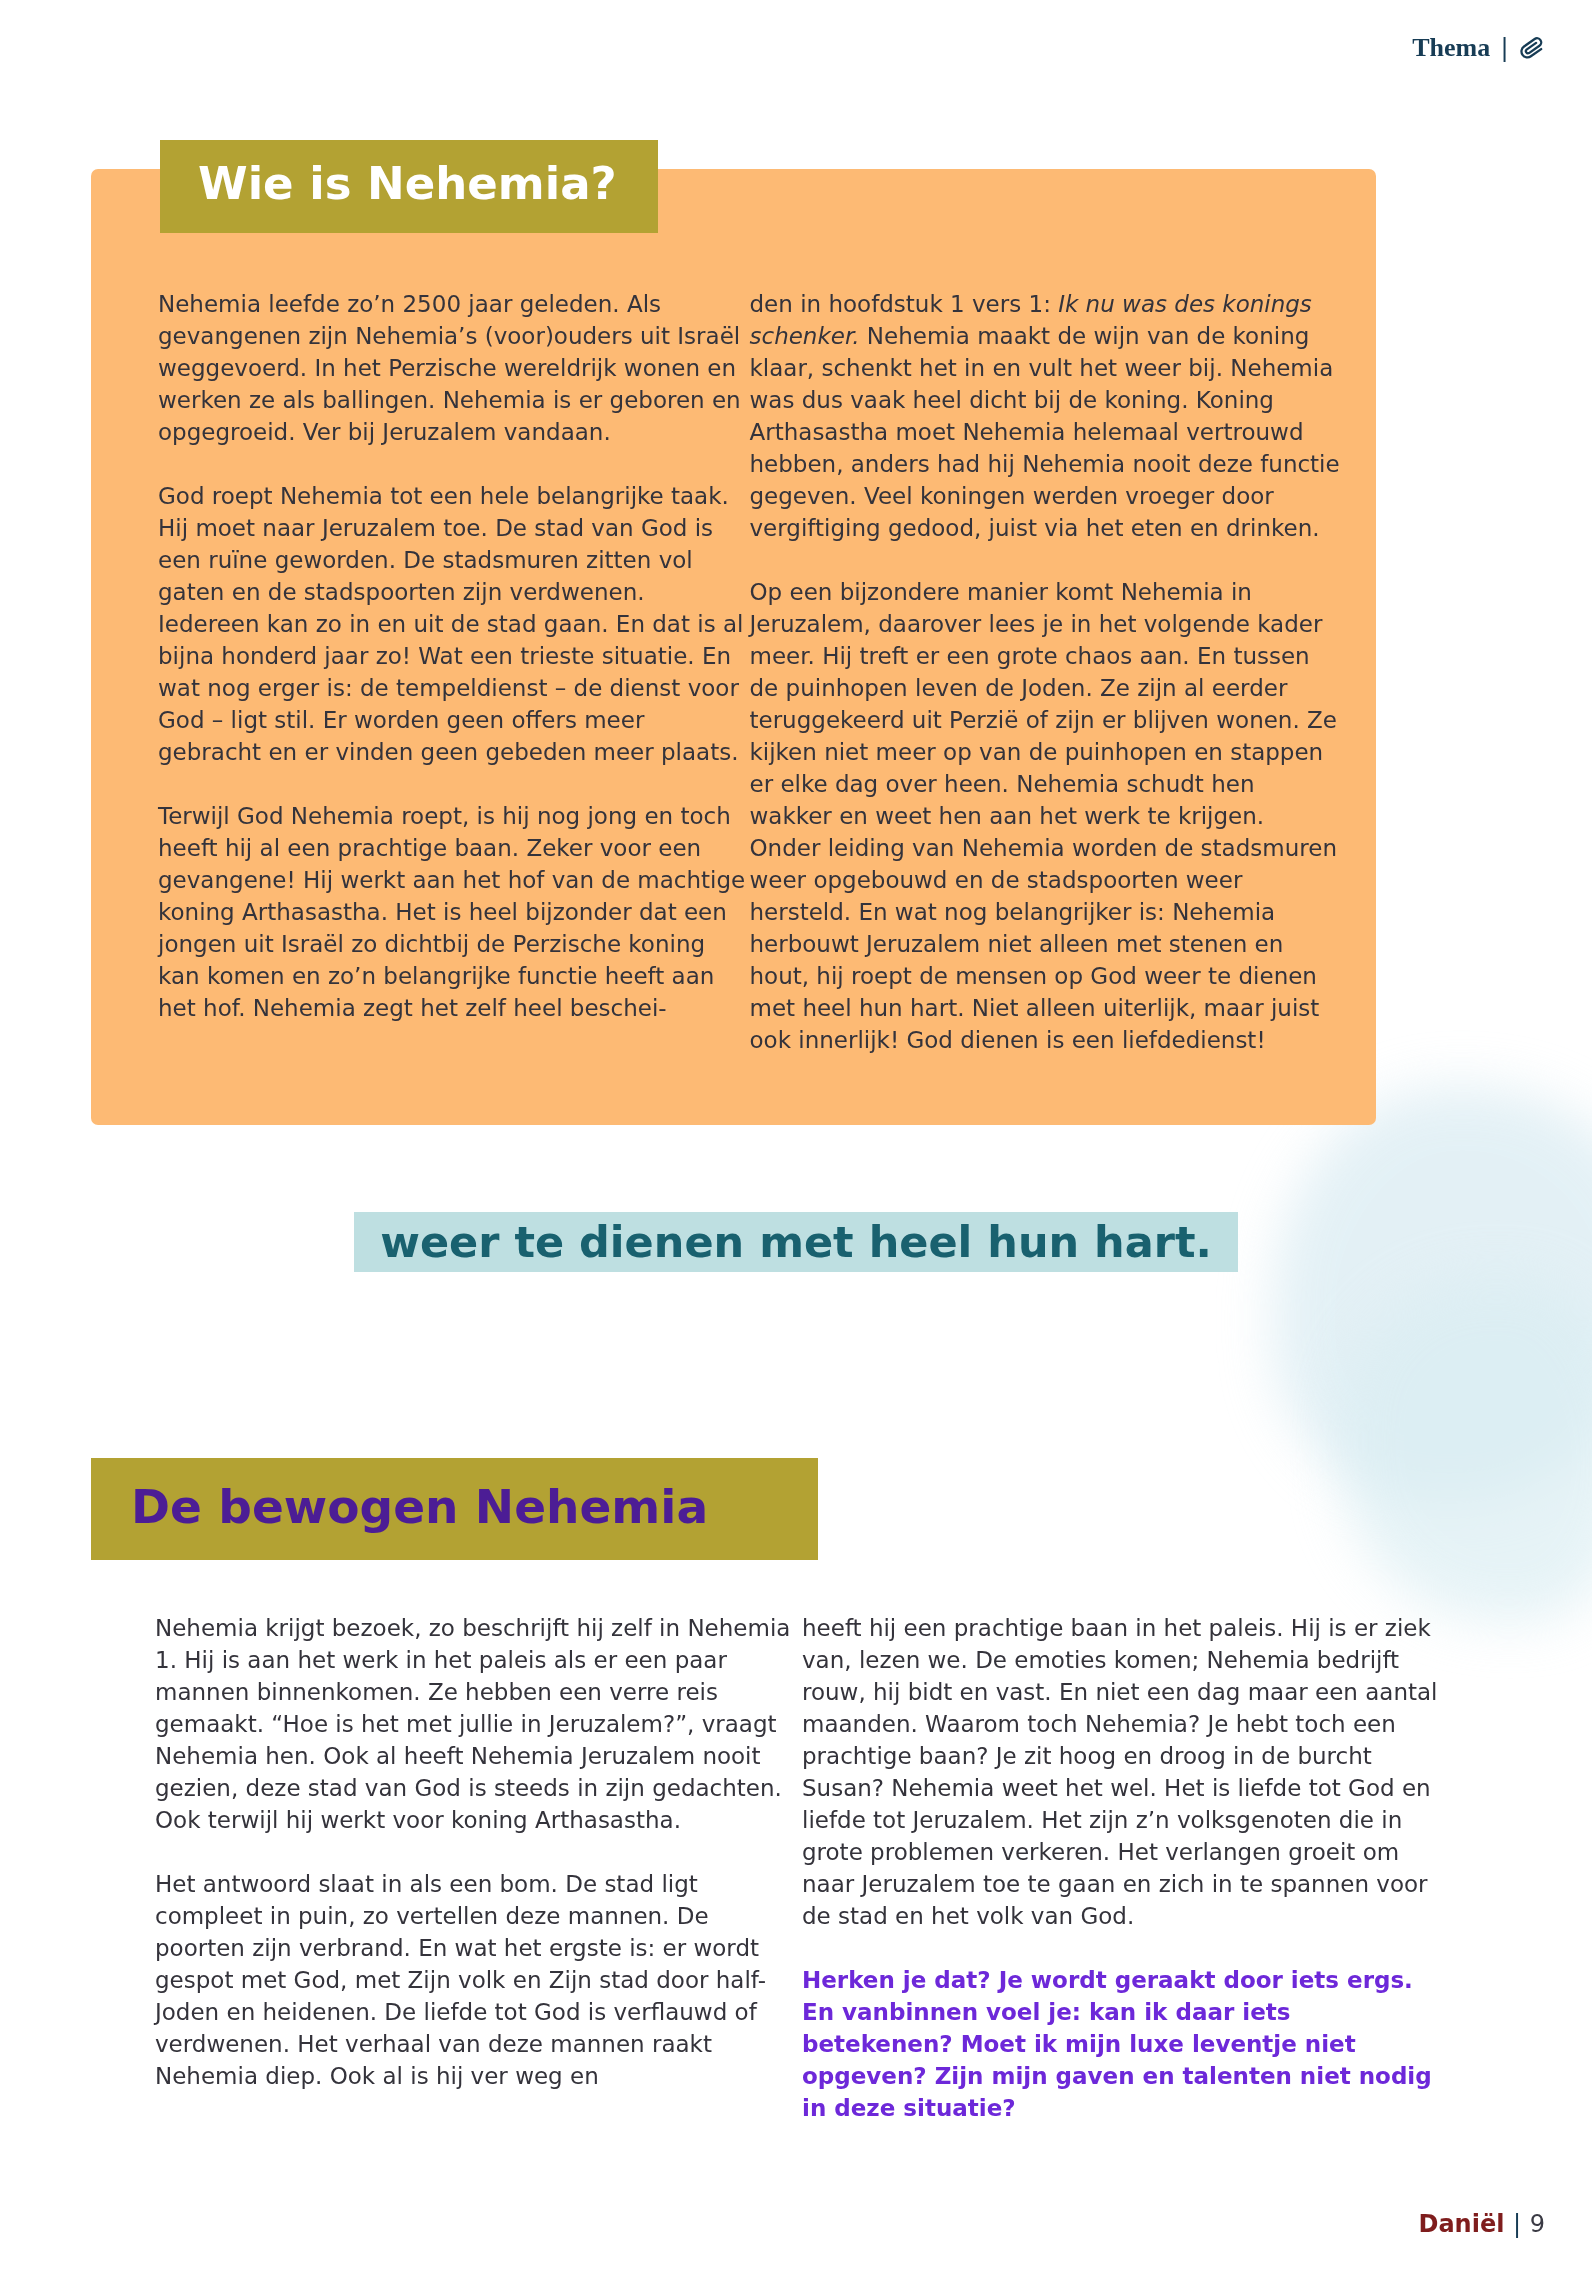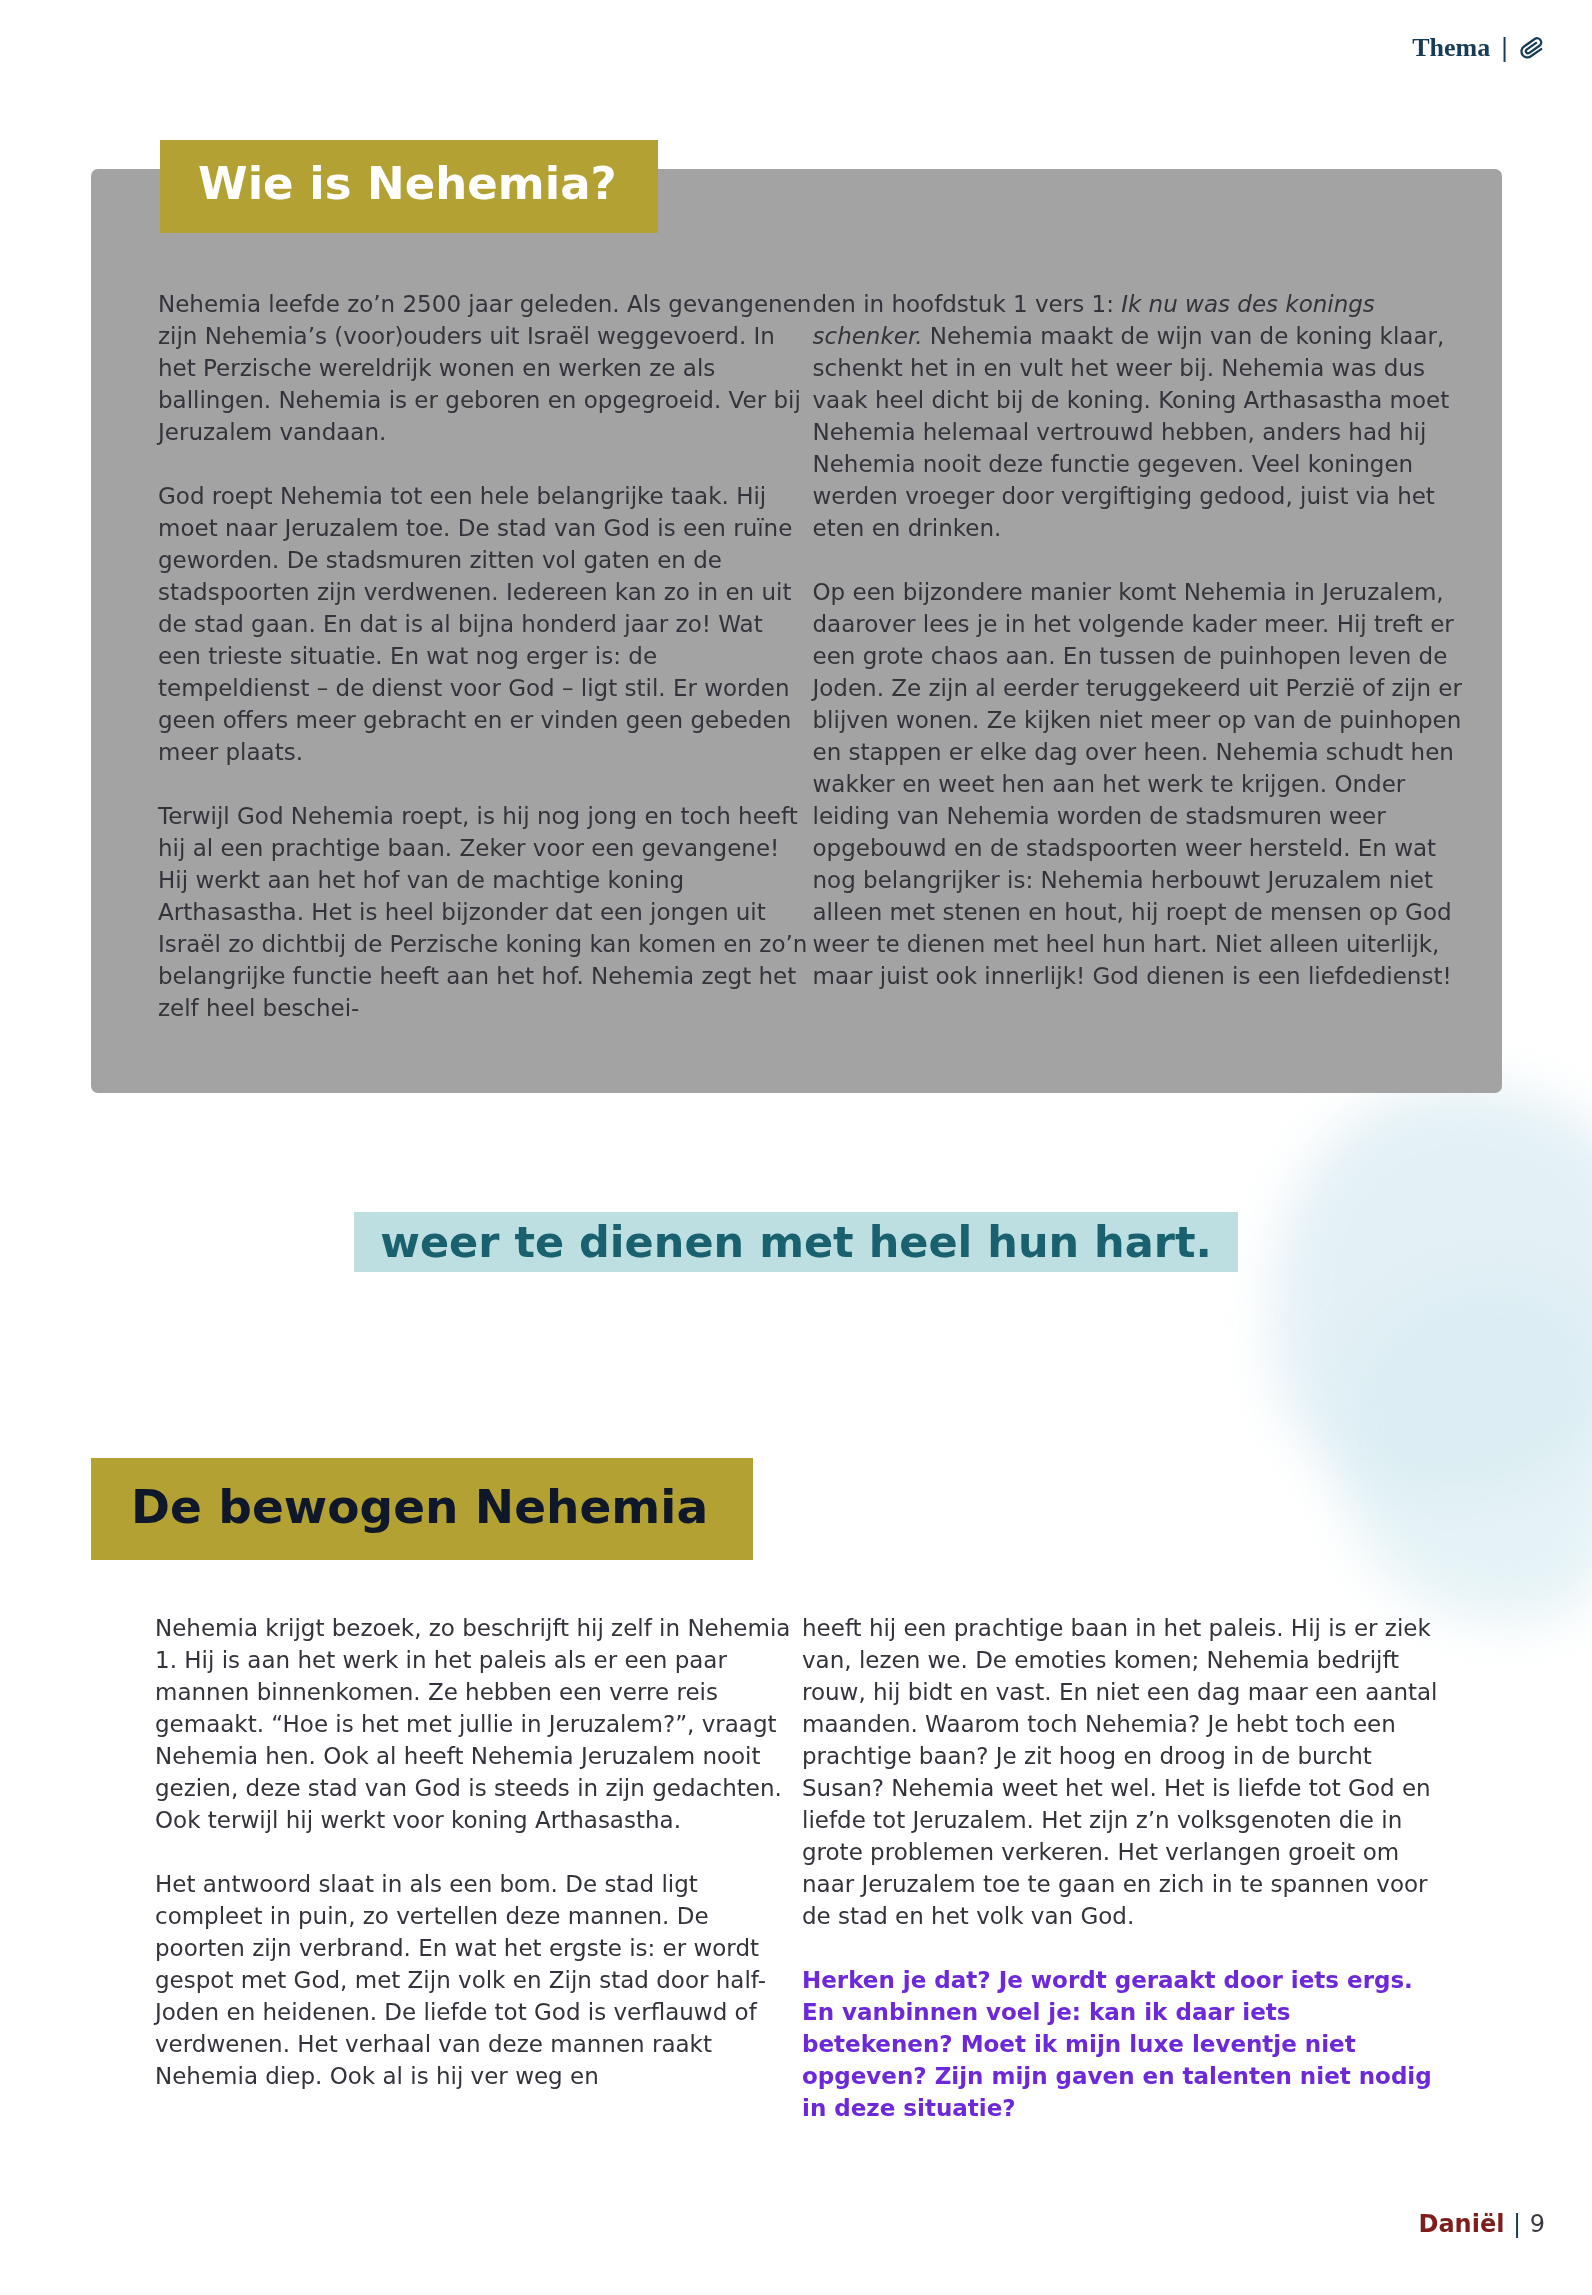--- a/index.html
+++ b/index.html
@@ -22,22 +22,22 @@
            border-radius: 55% 45% 40% 60% / 45% 60% 50% 50%; }
 
   
   .top-header { position: absolute; top: 33px; right: 47px; display: flex; align-items: center; gap: 10.4px; z-index: 2; }
   .thema-label { font-family: Liberation Serif, serif; font-weight: bold; font-size: 26px; color: #173c55; }
   .header-sep { font-size: 24px; color: #173c55; }
   .clip-icon svg { display: block; transform: rotate(10deg); }
 
   
   .feature-box {
-    position: absolute; left: 91px; top: 169px; width: 1411px;
-    background: #a3a3a3; border-radius: 7px;
+    position: absolute; left: 91px; top: 169px; width: 1285px;
+    background: #fdba74; border-radius: 7px;
     padding: 119px 35px 69px 67px; z-index: 1;
   }
   .banner-1 {
     position: absolute; top: -29px; left: 69px;
     background: #b3a233; color: #ffffff;
     font-weight: bold; font-size: 45px;
     padding: 17.3px 41px 22.4px 38px;
   }
   .columns { display: flex; }
   .col { flex: 1; font-size: 23px; line-height: 32px; color: #34333b; }
@@ -50,23 +50,23 @@
   .pq-line {
     display: inline-block; background: #bedfe1; color: #19616f;
     font-weight: bold; font-size: 43px; line-height: 1.32;
     padding: 1.7px 26px;
   }
   .pq-line2 { margin-top: 7px; }
 
   
   .banner-2 {
     position: absolute; top: 1458px; left: 91px; z-index: 1;
-    background: #b3a233; color: #0f172a;
+    background: #b3a233; color: #4c1d95;
     font-weight: bold; font-size: 47px;
-    padding: 21px 45px 26px 40px;
+    padding: 21px 110px 26px 40px;
     text-align: right;
   }
   .section2 { position: absolute; top: 1612px; left: 155px; width: 1294px; z-index: 1; }
   .bold-par { font-weight: bold; color: #6d28d9; }
 
   
   .page-footer { position: absolute; right: 47px; bottom: 57px; z-index: 2; font-size: 24px; display: flex; align-items: baseline; gap: 8.6px; }
   .footer-mag { font-weight: bold; color: #7f1d1d; }
   .footer-sep { color: #173c55; }
   .footer-num { color: #3a3a44; }

